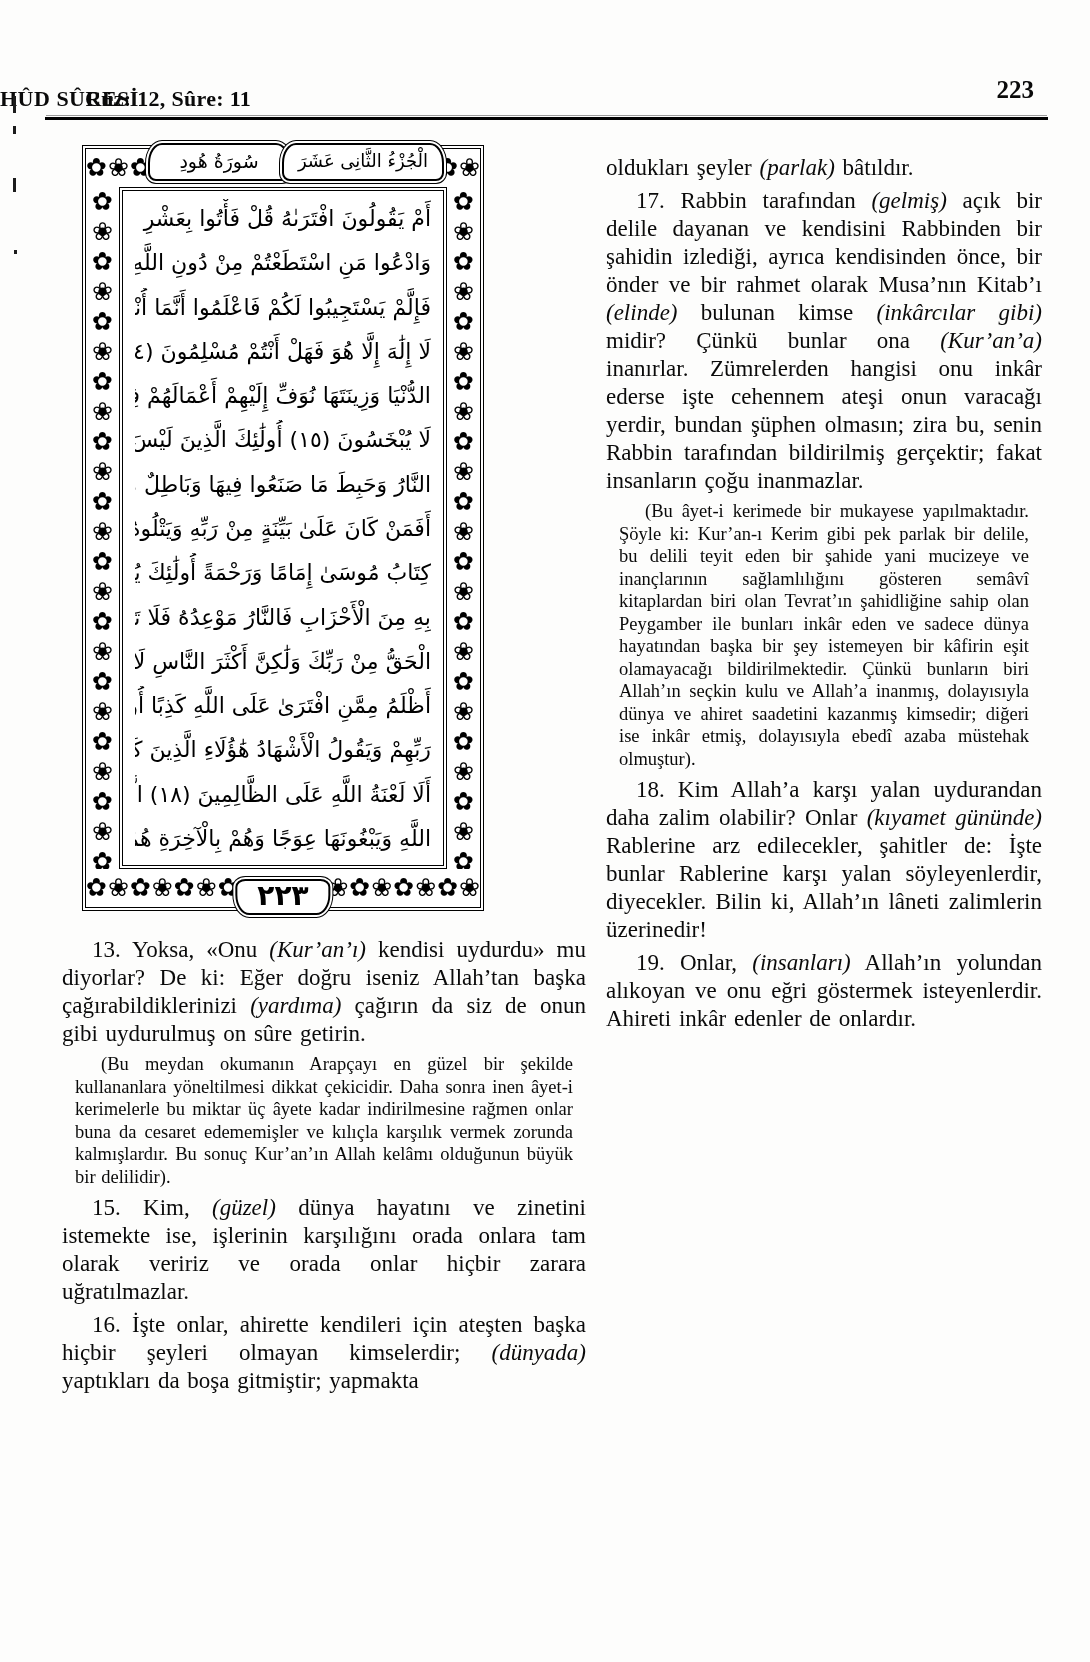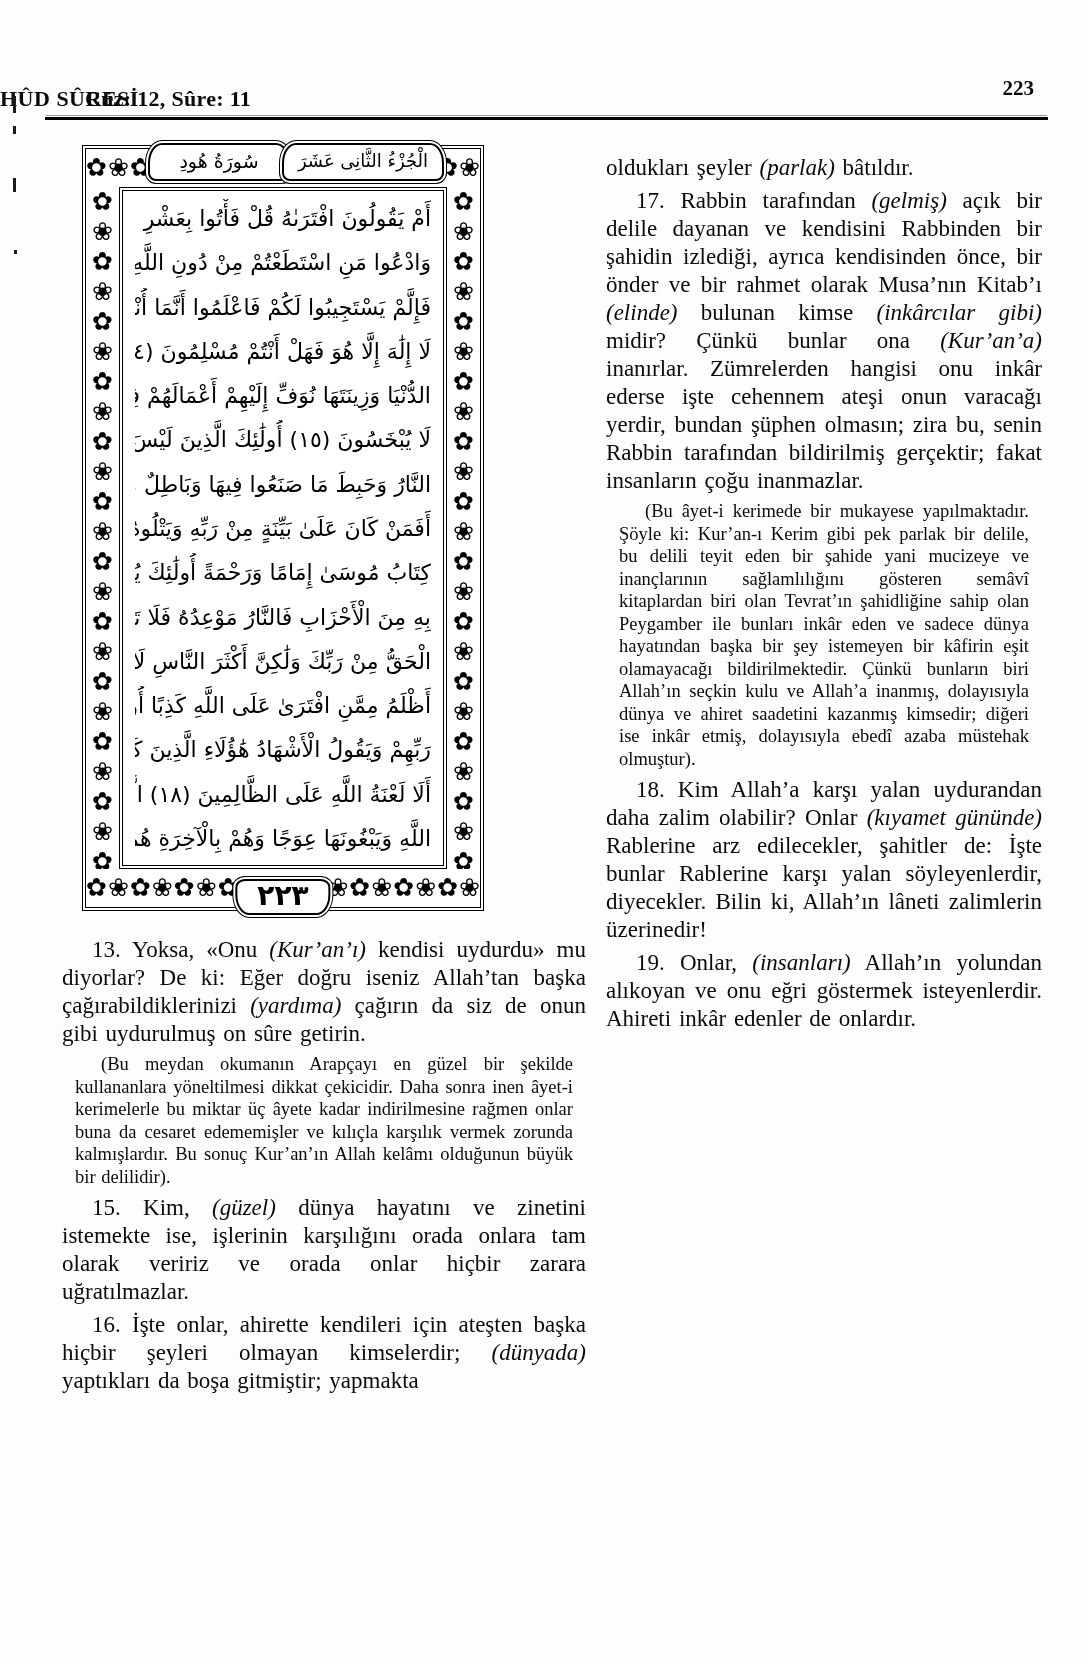--- a/index.html
+++ b/index.html
@@ -3,21 +3,21 @@
 <meta charset="utf-8">
 <style>
   html,body{margin:0;padding:0;}
   body{
     width:1090px;height:1662px;position:relative;background:#fdfdfc;
     font-family:"Liberation Serif", serif;color:#0a0a0a;overflow:hidden;
   }
   
   .hdr-left{position:absolute;left:85px;top:86px;font-size:22px;font-weight:bold;letter-spacing:.3px;}
   .hdr-center{position:absolute;left:0;right:0;top:86px;font-size:22px;font-weight:bold;letter-spacing:.5px;}
-  .hdr-right{position:absolute;right:56px;top:76px;font-size:21px;font-weight:bold;}
+  .hdr-right{position:absolute;right:56px;top:76px;font-size:25px;font-weight:bold;}
   .hdr-rule{position:absolute;left:45px;right:42px;top:117px;height:3px;background:#000;
     box-shadow:0 -3px 0 -1px #9a9a9a;}
   
   .mark{position:absolute;background:#1c1c1c;}
   .mark.m1{left:13px;top:96px;width:3px;height:17px;}
   .mark.m2{left:13px;top:126px;width:3px;height:8px;}
   .mark.m3{left:13px;top:178px;width:3px;height:14px;}
   .mark.m4{left:14px;top:250px;width:3px;height:4px;}
   
   .frame{

